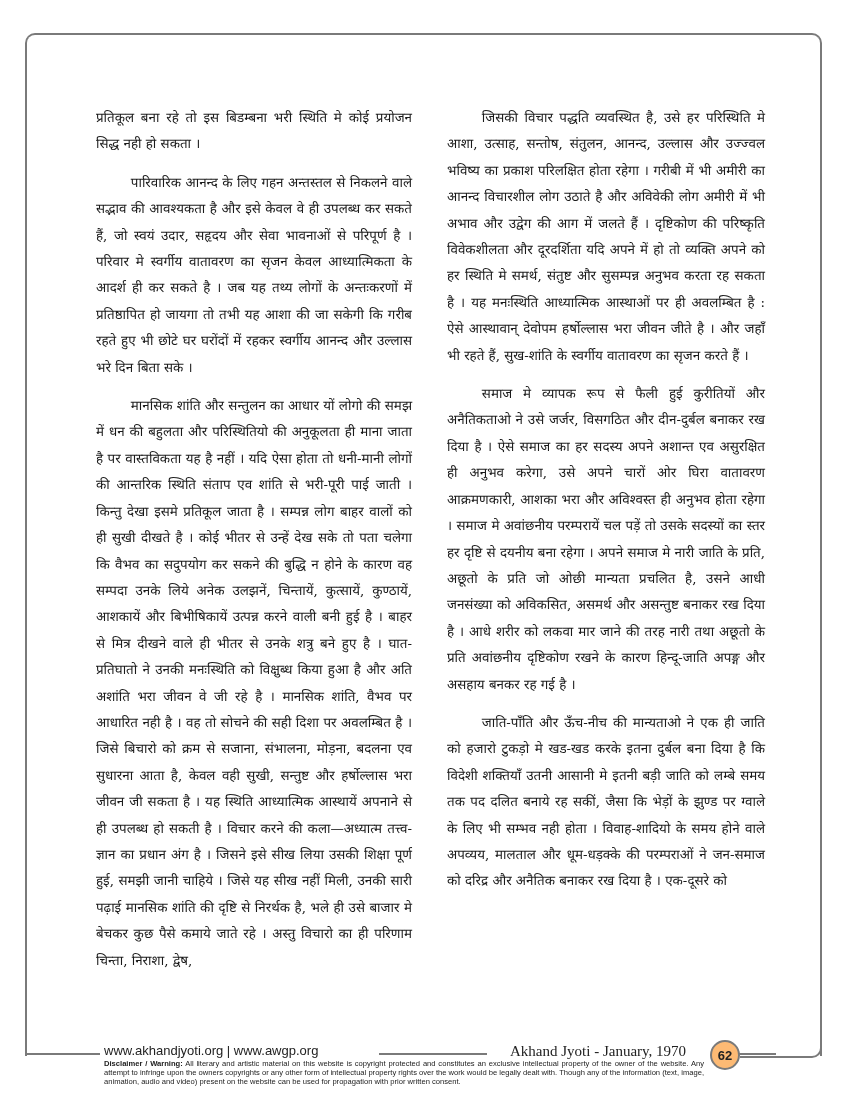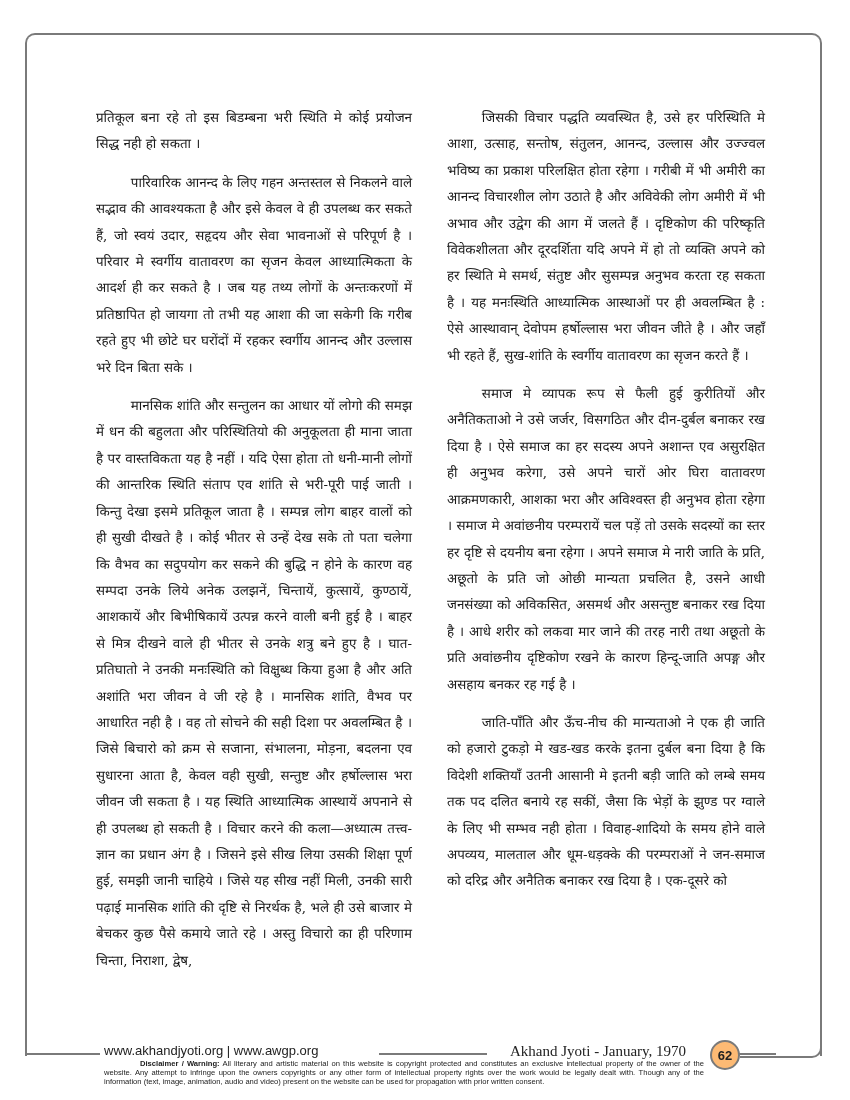--- a/index.html
+++ b/index.html
@@ -19,21 +19,21 @@
   .footer-line-l { position: absolute; left: 27px; top: 1053px; width: 73px; height: 2px; background:#7a7a7a; }
   .footer-line-m { position: absolute; left: 379px; top: 1053px; width: 108px; height: 2px; background:#7a7a7a; }
   .footer-line-r { position: absolute; left: 736px; top: 1053px; width: 40px; height: 2px; background:#7a7a7a; }
   .site { position: absolute; left: 104px; top: 1043px; font-family: "Liberation Sans", sans-serif; font-size: 13px; color:#222; }
   .mag { position: absolute; left: 510px; top: 1043px; font-family: Liberation Serif, serif; font-size: 15px; color:#222; }
   .pageno { position: absolute; left: 710px; top: 1040px; width: 26px; height: 26px; border: 2px solid #7a7a7a;
             border-radius: 50%; background:#fdba74; font-family: "Liberation Sans", sans-serif; font-weight: bold;
             font-size: 13px; display:flex; align-items:center; justify-content:center; color:#222; }
   .disclaimer { position: absolute; left: 104px; top: 1059px; width: 600px; font-family: "Liberation Sans", sans-serif;
                 font-size: 7.6px; line-height: 9px; color:#222; text-align: justify; }
-  .disclaimer b { font-weight: bold; margin-left: 36px; }
+  .disclaimer b { font-weight: bold; }
 </style>
 </head>
 <body>
 
 <div class="frame"></div>
 <div class="frame-br"></div>
 
 <div class="col col-left">
   <p>प्रतिकूल बना रहे तो इस बिडम्बना भरी स्थिति मे कोई प्रयोजन सिद्ध नही हो सकता ।</p>
   <p class="indent">पारिवारिक आनन्द के लिए गहन अन्तस्तल से निकलने वाले सद्भाव की आवश्यकता है और इसे केवल वे ही उपलब्ध कर सकते हैं, जो स्वयं उदार, सहृदय और सेवा भावनाओं से परिपूर्ण है । परिवार मे स्वर्गीय वातावरण का सृजन केवल आध्यात्मिकता के आदर्श ही कर सकते है । जब यह तथ्य लोगों के अन्तःकरणों में प्रतिष्ठापित हो जायगा तो तभी यह आशा की जा सकेगी कि गरीब रहते हुए भी छोटे घर घरोंदों में रहकर स्वर्गीय आनन्द और उल्लास भरे दिन बिता सके ।</p>

